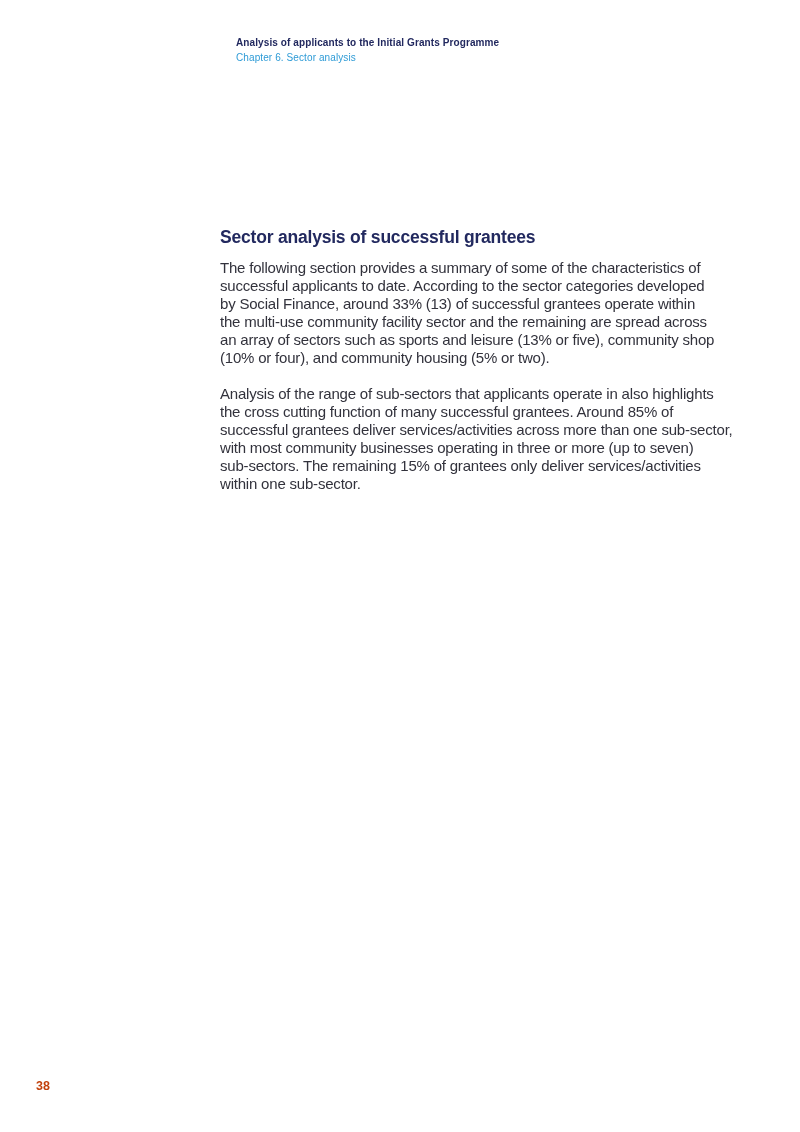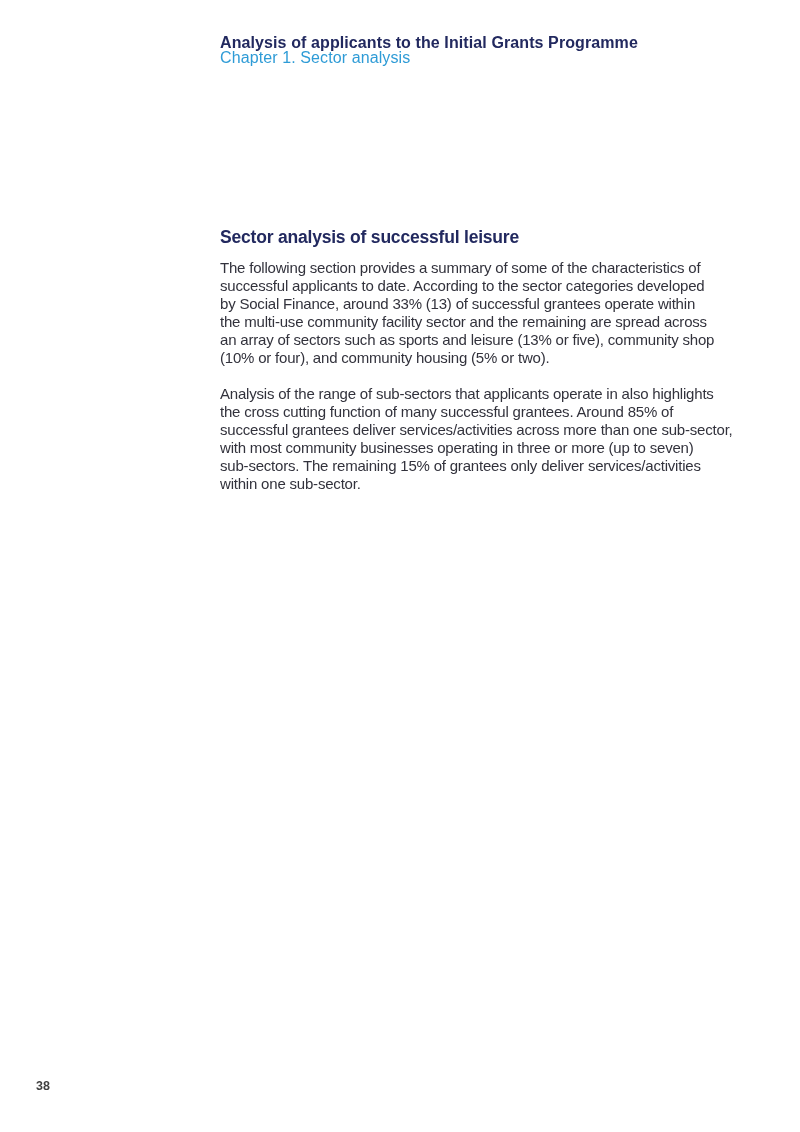--- a/index.html
+++ b/index.html
@@ -13,23 +13,23 @@
     width: 800px;
     height: 1132px;
     background: #ffffff;
     font-family: "Liberation Sans", sans-serif;
     overflow: hidden;
   }
 
   
   .running-header {
     position: absolute;
-    left: 220px;
+    left: 236px;
     top: 35px;
-    font-size: 16px;
+    font-size: 10px;
     line-height: 15px;
     letter-spacing: 0.1px;
   }
   .report-title {
     color: #22295f;
     font-weight: 700;
   }
   .chapter-title {
     color: #2e9bd6;
     font-weight: 400;
@@ -60,21 +60,21 @@
   }
   .body-paragraph:last-child { margin-bottom: 4px; }
 
   
   .running-footer {
     position: absolute;
     left: 0;
     top: 1079px;
     width: 800px;
     height: 16px;
-    color: #404040;
+    color: #c2410c;
     font-size: 12.5px;
     line-height: 15px;
   }
   .page-number {
     position: absolute;
     left: 36px;
     top: 0;
     font-weight: 700;
   }
   .footer-text {
@@ -87,25 +87,25 @@
     font-weight: 700;
   }
 </style>
 </head>
 <body>
 
 <div class="page">
 
   <header class="running-header">
     <div class="report-title">Analysis of applicants to the Initial Grants Programme</div>
-    <div class="chapter-title">Chapter 1. Sector analysis</div>
+    <div class="chapter-title">Chapter 6. Sector analysis</div>
   </header>
 
   <main class="content">
-    <h1 class="section-heading">Sector analysis of successful leisure</h1>
+    <h1 class="section-heading">Sector analysis of successful grantees</h1>
     <p class="body-paragraph">The following section provides a summary of some of the characteristics of
 successful applicants to date. According to the sector categories developed
 by Social Finance, around 33% (13) of successful grantees operate within
 the multi-use community facility sector and the remaining are spread across
 an array of sectors such as sports and leisure (13% or five), community shop
 (10% or four), and community housing (5% or two).</p>
     <p class="body-paragraph">Analysis of the range of sub-sectors that applicants operate in also highlights
 the cross cutting function of many successful grantees. Around 85% of
 successful grantees deliver services/activities across more than one sub-sector,
 with most community businesses operating in three or more (up to seven)

